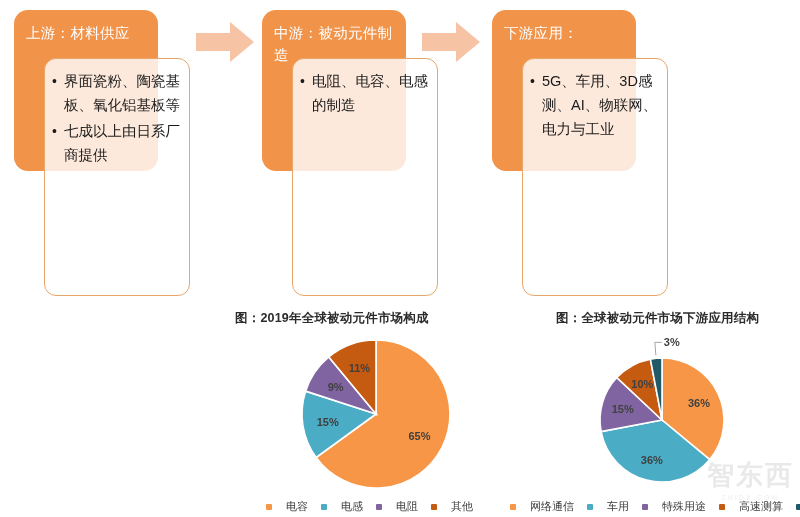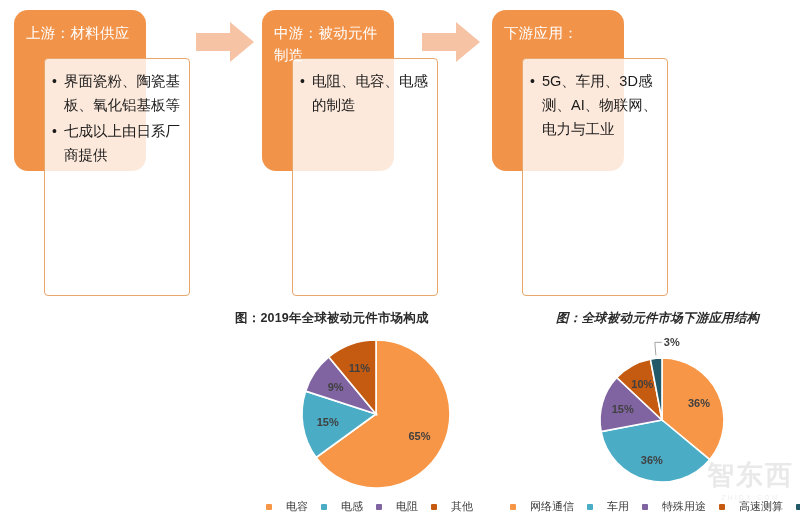--- a/index.html
+++ b/index.html
@@ -10,21 +10,21 @@
     overflow:hidden;position:relative;
   }
   .canvas{position:absolute;inset:0;}
 
   
   .chain{position:absolute;left:0;top:0;width:800px;height:300px;}
 
   .stage{position:absolute;top:10px;}
   .stage-head{
     position:absolute;left:0;top:0;
-    width:132px;height:161px;
+    width:144px;height:161px;
     background:#F19murky;
   }
   .stage-head{
     background:#F2934A;
     border-radius:14px;
     box-sizing:border-box;
     padding:12px 10px 0 12px;
   }
   .stage-title{
     color:#ffffff;
@@ -32,21 +32,21 @@
     line-height:22px;
     letter-spacing:.3px;
     font-weight:400;
     white-space:pre-wrap;
   }
   .stage-body{
     position:absolute;left:30px;top:48px;
     width:146px;height:238px;
     background:rgba(255,255,255,.80);
     border:1.3px solid #E9A66A;
-    border-radius:4px;
+    border-radius:12px;
     box-sizing:border-box;
     padding:10px 8px 0 6px;
   }
   .bullets{margin:0;padding:0;list-style:none;}
   .bullets li{
     position:relative;
     padding-left:13px;
     margin-bottom:2px;
     font-size:14.5px;
     line-height:24px;
@@ -158,21 +158,21 @@
         <ul class="bullets">
           <li>5G、车用、3D感测、AI、物联网、电力与工业</li>
         </ul>
       </div>
     </div>
 
   </div>
 
   <div class="chart-title" style="left:224px;top:310px;margin-left:11px;">图：2019年全球被动元件市场构成</div>
 
-  <div class="chart-title" style="left:556px;top:310px;font-style:italic;">图：全球被动元件市场下游应用结构</div>
+  <div class="chart-title" style="left:556px;top:310px;">图：全球被动元件市场下游应用结构</div>
 
   <div class="pie-wrap" style="left:276px;top:336px;">
     <svg id="pie1" width="200" height="155" viewBox="0 0 200 155">
         <path d="M 100 78 L 100 4 A 74 74 0 1 1 40.1327424162539 121.49610866964302 Z" fill="#F79646" stroke="#ffffff" stroke-width="1.6"></path>
         <text x="143.5167586413599" y="104.17289600727946" class="slice-label" text-anchor="middle">65%</text>
         <path d="M 100 78 L 40.1327424162539 121.49610866964302 A 74 74 0 0 1 29.62181779415863 55.132742416253905 Z" fill="#4BACC6" stroke="#ffffff" stroke-width="1.6"></path>
         <text x="51.76130144533347" y="89.64025927256488" class="slice-label" text-anchor="middle">15%</text>
         <path d="M 100 78 L 29.62181779415863 55.132742416253905 A 74 74 0 0 1 52.830624758596976 20.982020034591585 Z" fill="#8064A2" stroke="#ffffff" stroke-width="1.6"></path>
         <text x="59.605384752430396" y="54.547847825701936" class="slice-label" text-anchor="middle">9%</text>
         <path d="M 100 78 L 52.830624758596976 20.982020034591585 A 74 74 0 0 1 99.99999999999999 4 Z" fill="#C55A11" stroke="#ffffff" stroke-width="1.6"></path>

